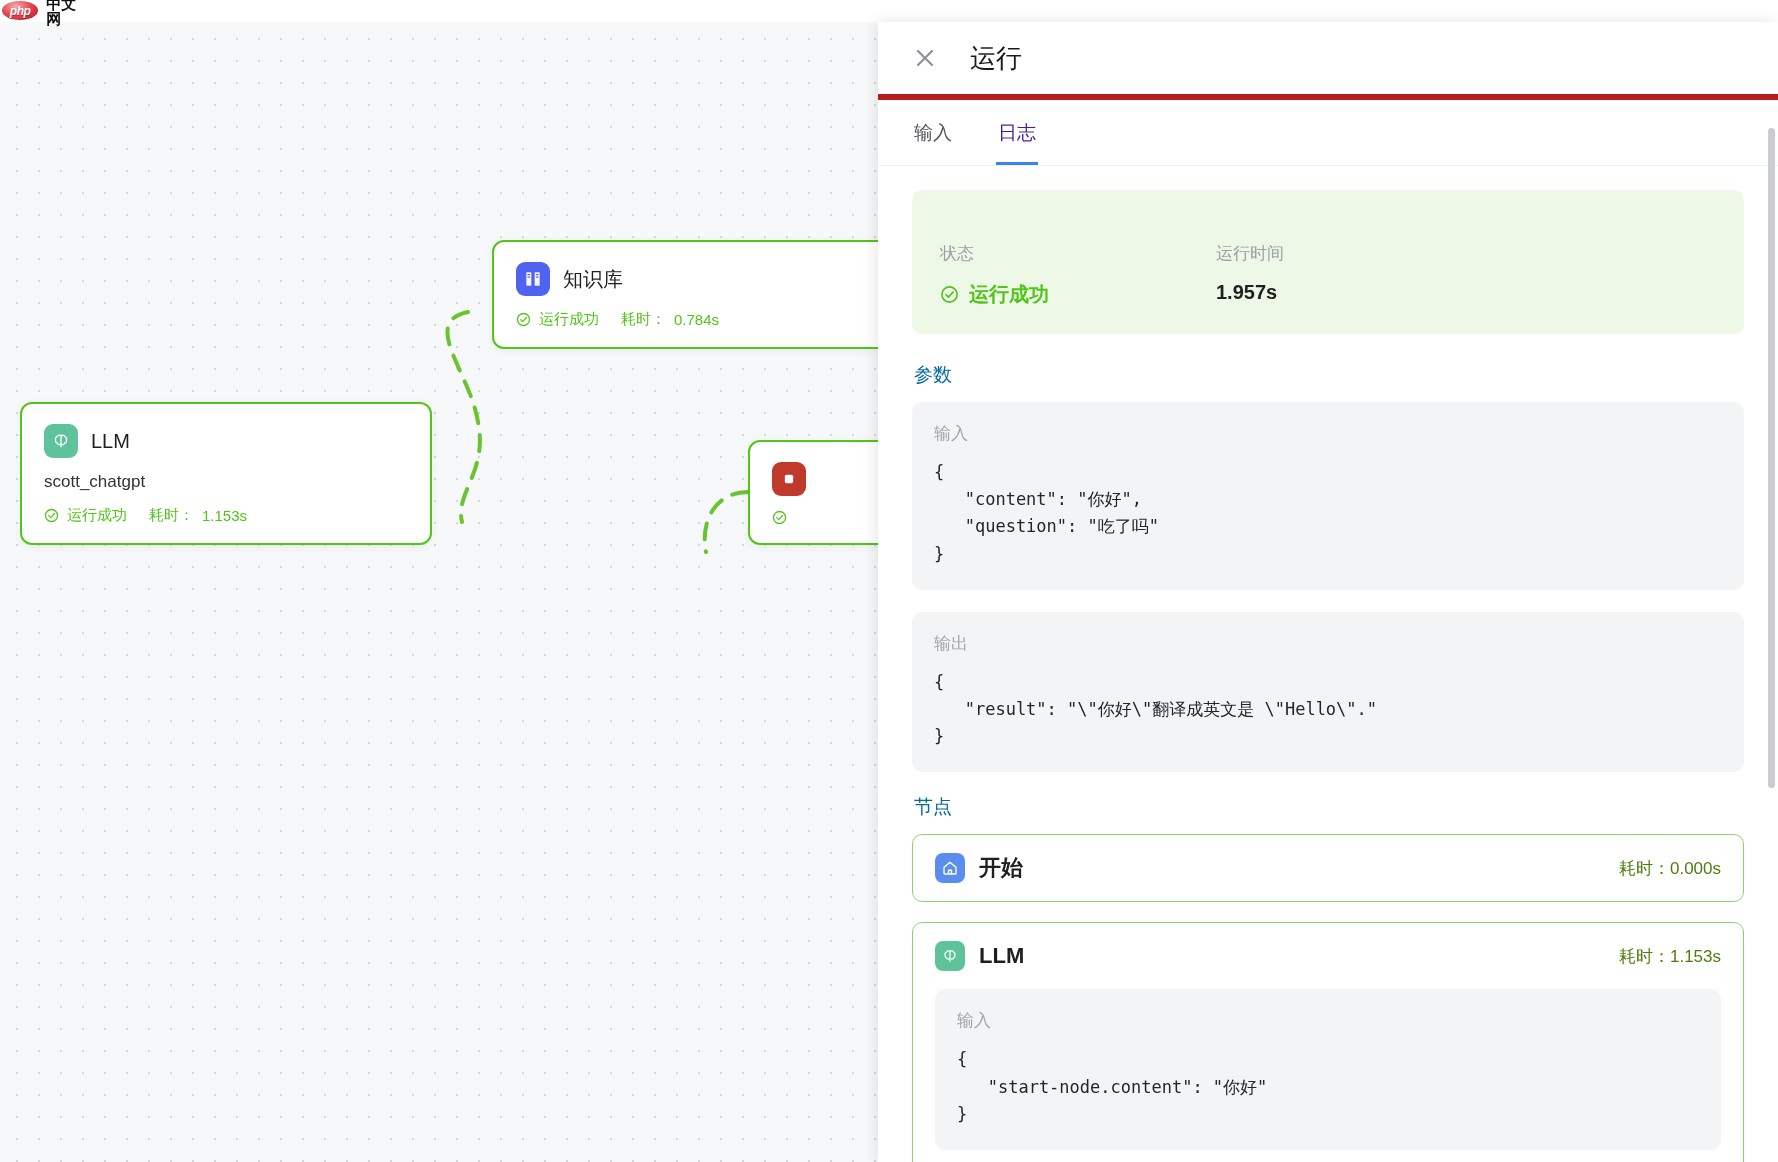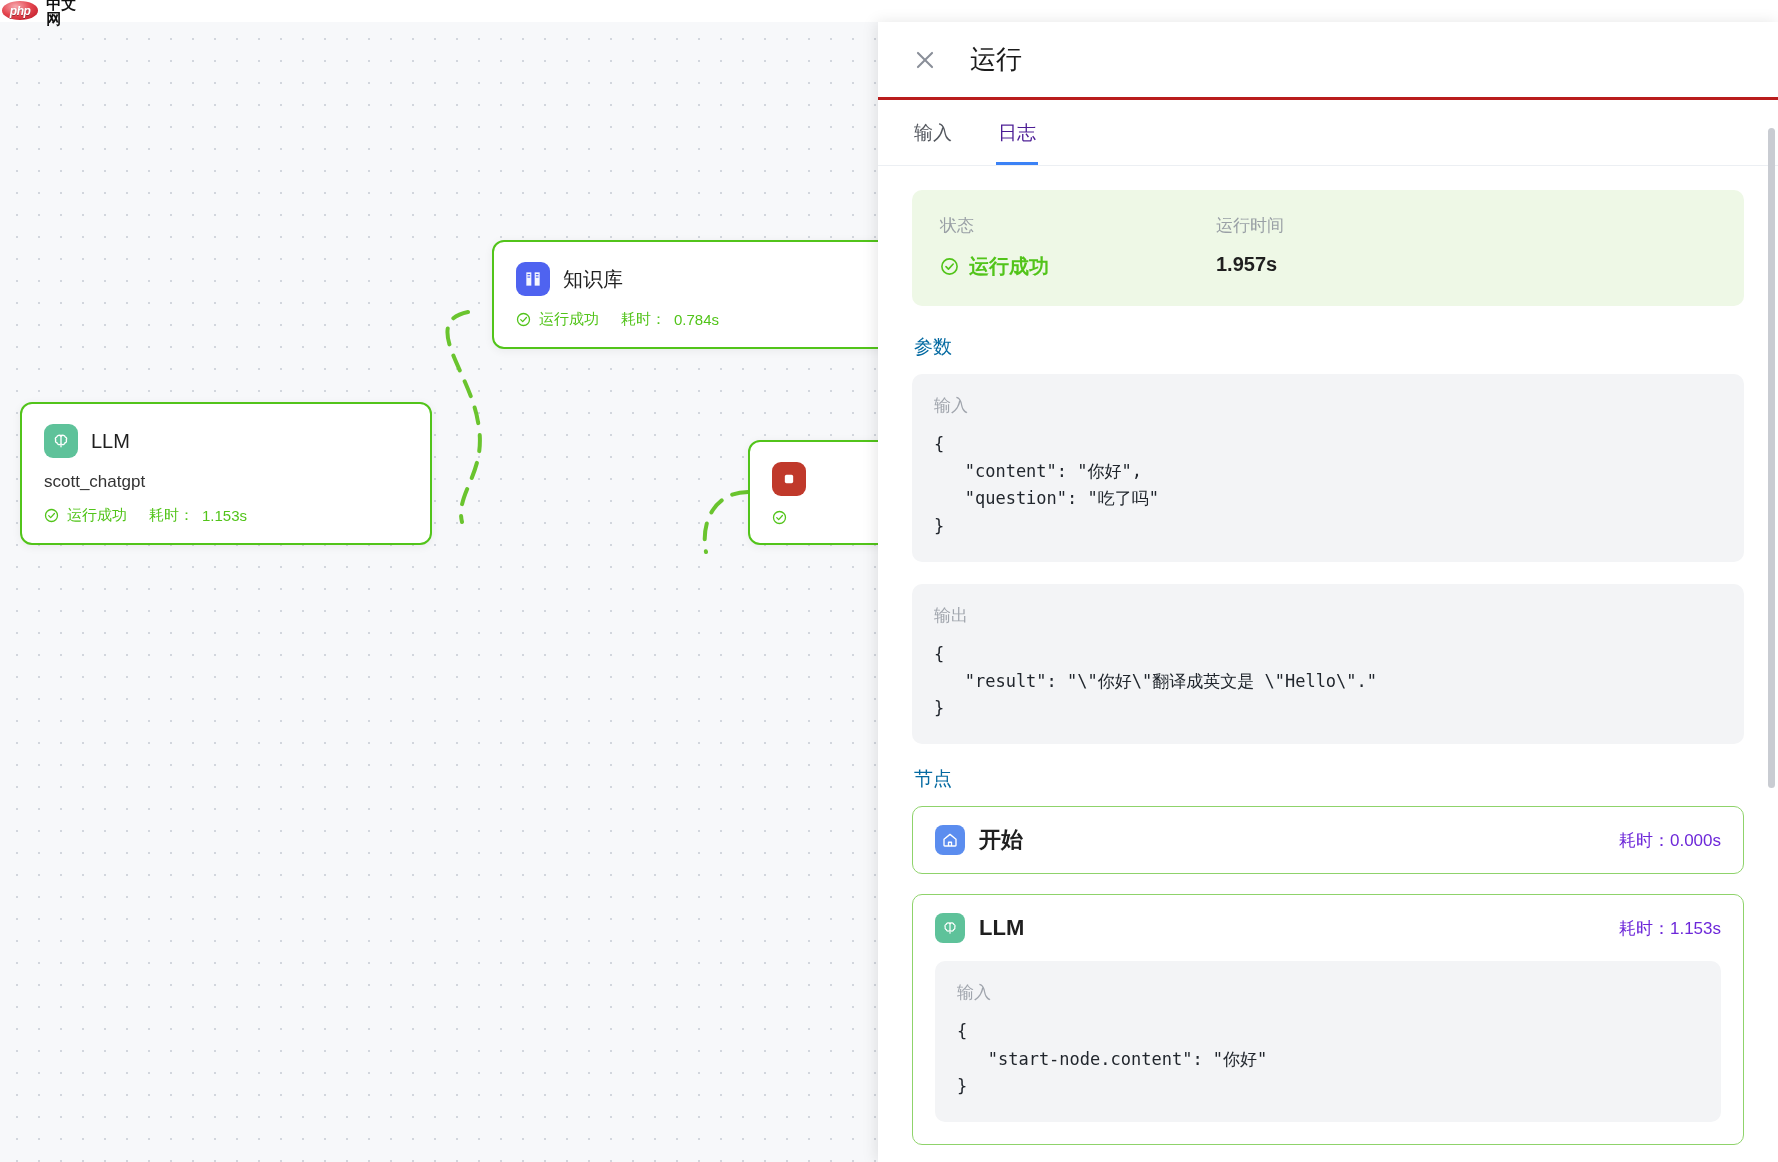--- a/index.html
+++ b/index.html
@@ -57,37 +57,37 @@
   .edge { position: absolute; left: 0; top: 0; width: 878px; height: 1140px; pointer-events: none; }
 
   
   .drawer {
     position: absolute; right: 0; top: 22px; width: 900px; height: 1140px;
     background: #ffffff; box-shadow: -2px 0 14px rgba(0,0,0,.10);
     display: flex; flex-direction: column;
   }
   .drawer-header {
     height: 78px; display: flex; align-items: center; gap: 32px;
-    padding: 0 34px; border-bottom: 3px solid #b91c1c; flex: none;
+    padding: 0 34px; border-bottom: 6px solid #b91c1c; flex: none;
   }
   .close-btn { width: 26px; height: 26px; cursor: pointer; color: #8a8f99; }
   .close-btn svg { width: 26px; height: 26px; }
   .drawer-title { font-size: 26px; color: #1b1b1b; }
 
   .tabs { display: flex; gap: 42px; padding: 0 34px; border-bottom: 1px solid #eceff3; flex: none; }
   .tab { padding: 20px 2px 16px 2px; font-size: 19px; color: #53575e; cursor: pointer; border-bottom: 3px solid transparent; }
   .tab.active { color: #4c1d95; border-bottom-color: #3b82f6; }
 
   .drawer-body { flex: 1; overflow: hidden; padding: 24px 34px 0 34px; position: relative; }
 
   .status-card {
     background: #eef8e6; border-radius: 10px; padding: 24px 28px 26px 28px;
     display: flex; margin-bottom: 28px;
   }
-  .status-col { width: 276px; }
+  .status-col { width: 276px; margin-top: 28px; }
   .status-label { font-size: 17px; color: #9aa0a6; margin-bottom: 16px; }
   .status-value { font-size: 20px; font-weight: bold; color: #1f1f1f; }
   .status-value.ok { color: #52c41a; display: flex; align-items: center; gap: 10px; }
   .status-value.ok svg { width: 19px; height: 19px; flex: none; }
 
   .section-label { font-size: 19px; color: #0369a1; margin: 0 0 14px 2px; }
 
   .code-card { background: #f3f4f6; border-radius: 10px; padding: 20px 22px 22px 22px; margin-bottom: 22px; }
   .code-card-label { font-size: 17px; color: #a0a5ad; margin-bottom: 14px; }
   .code {
@@ -95,21 +95,21 @@
     font-size: 17px; line-height: 1.6; color: #21262d; white-space: pre;
   }
 
   .node-card { border: 1px solid #8fd36b; border-radius: 10px; margin-bottom: 20px; overflow: hidden; }
   .node-card-head { display: flex; align-items: center; padding: 18px 22px; }
   .nc-icon { width: 30px; height: 30px; border-radius: 8px; display: flex; align-items: center; justify-content: center; flex: none; margin-right: 14px; }
   .nc-icon svg { width: 18px; height: 18px; }
   .nc-icon.blue { background: #5b8def; }
   .nc-icon.green { background: #5ec29a; }
   .nc-title { font-size: 22px; color: #1f1f1f; font-weight: bold; }
-  .nc-time { margin-left: auto; font-size: 17px; color: #6d28d9; }
+  .nc-time { margin-left: auto; font-size: 17px; color: #4d7c0f; }
   .node-card-body { padding: 0 22px 22px 22px; }
   .node-card-body .code-card { margin-bottom: 0; }
 
   .scrollbar {
     position: absolute; right: 3px; top: 106px; width: 7px; height: 660px;
     background: #c9ccd2; border-radius: 4px; cursor: pointer;
   }
 </style>
 </head>
 <body>

